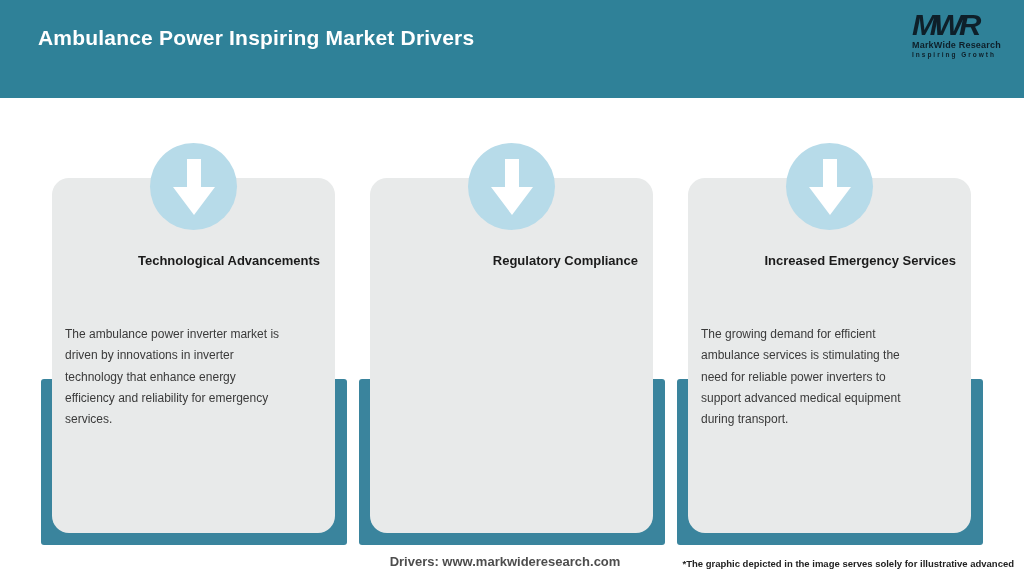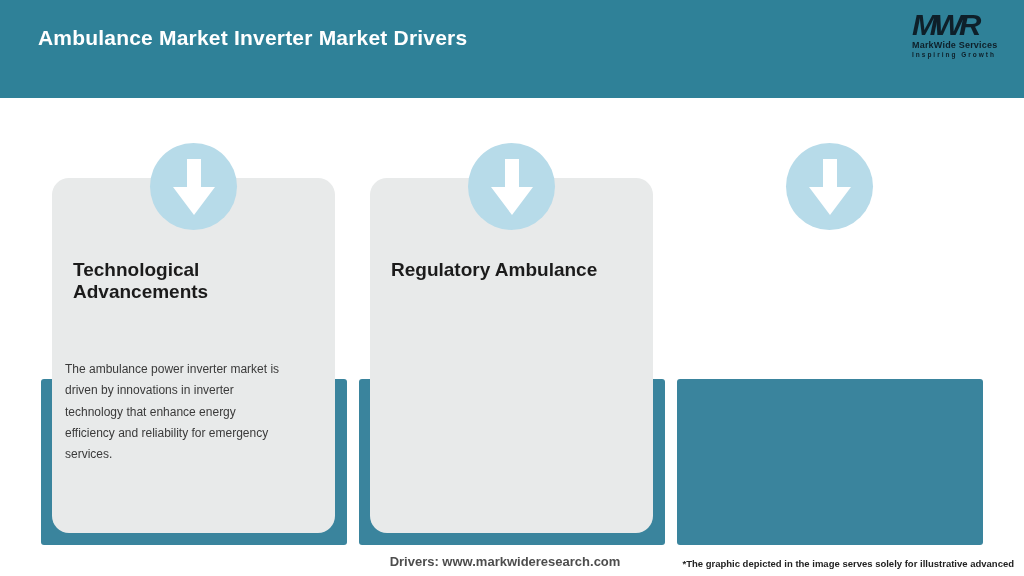--- a/index.html
+++ b/index.html
@@ -40,21 +40,21 @@
   .band{
     position:absolute;top:379px;width:306px;height:166px;
     background:var(--band-teal);border-radius:3px;z-index:1;
   }
   .card{
     position:absolute;top:178px;width:283px;height:355px;
     background:var(--card-gray);border-radius:17px;z-index:2;
     box-sizing:border-box;padding:73px 13px 0 13px;
   }
   .card h2{
-    margin:8px;text-align:left;font-size:19px;font-weight:bold;color:var(--title-dark);
+    margin:2px;text-align:right;font-size:13px;font-weight:bold;color:var(--title-dark);
   }
   .card p{
     margin:56px 0 0 0;font-size:12px;line-height:21.3px;color:var(--body-dark);
     white-space:pre-line;text-align:left;
   }
   .circle{
     position:absolute;top:143px;width:87px;height:87px;border-radius:50%;
     background:var(--circle-blue);z-index:3;display:flex;align-items:center;justify-content:center;
   }
   .circle svg{display:block;margin-top:2px;}
@@ -71,42 +71,50 @@
     position:absolute;right:10px;top:558px;
     font-size:9.5px;font-weight:bold;color:#222222;
   }
 </style>
 </head>
 <body>
 
 <div class="canvas">
 
   <div class="topbar">
-    <h1>Ambulance Market Inverter Market Drivers</h1>
+    <h1>Ambulance Power Inspiring Market Drivers</h1>
     <div class="logo">
       <div class="monogram">MWR</div>
-      <div class="logoname">MarkWide Services</div>
+      <div class="logoname">MarkWide Research</div>
       <div class="tagline">Inspiring Growth</div>
     </div>
   </div>
 
   <div class="band pos0"></div>
   <div class="band pos1"></div>
   <div class="band pos2"></div>
 
   <div class="card pos0">
     <h2>Technological Advancements</h2>
     <p>The ambulance power inverter market is
 driven by innovations in inverter
 technology that enhance energy
 efficiency and reliability for emergency
 services.</p>
   </div>
   <div class="card pos1">
-    <h2>Regulatory Ambulance</h2>
+    <h2>Regulatory Compliance</h2>
+  </div>
+  <div class="card pos2">
+    <h2>Increased Emergency Services</h2>
+    <p>The growing demand for efficient
+ambulance services is stimulating the
+need for reliable power inverters to
+support advanced medical equipment
+during transport.</p>
   </div>
 
   <div class="circle pos0">
     <svg width="50" height="62" viewBox="0 0 50 62">
       <path d="M18 2 L32 2 L32 30 L46 30 L25 58 L4 30 L18 30 Z" fill="#FFFFFF"></path>
     </svg>
   </div>
   <div class="circle pos1">
     <svg width="50" height="62" viewBox="0 0 50 62">
       <path d="M18 2 L32 2 L32 30 L46 30 L25 58 L4 30 L18 30 Z" fill="#FFFFFF"></path>

